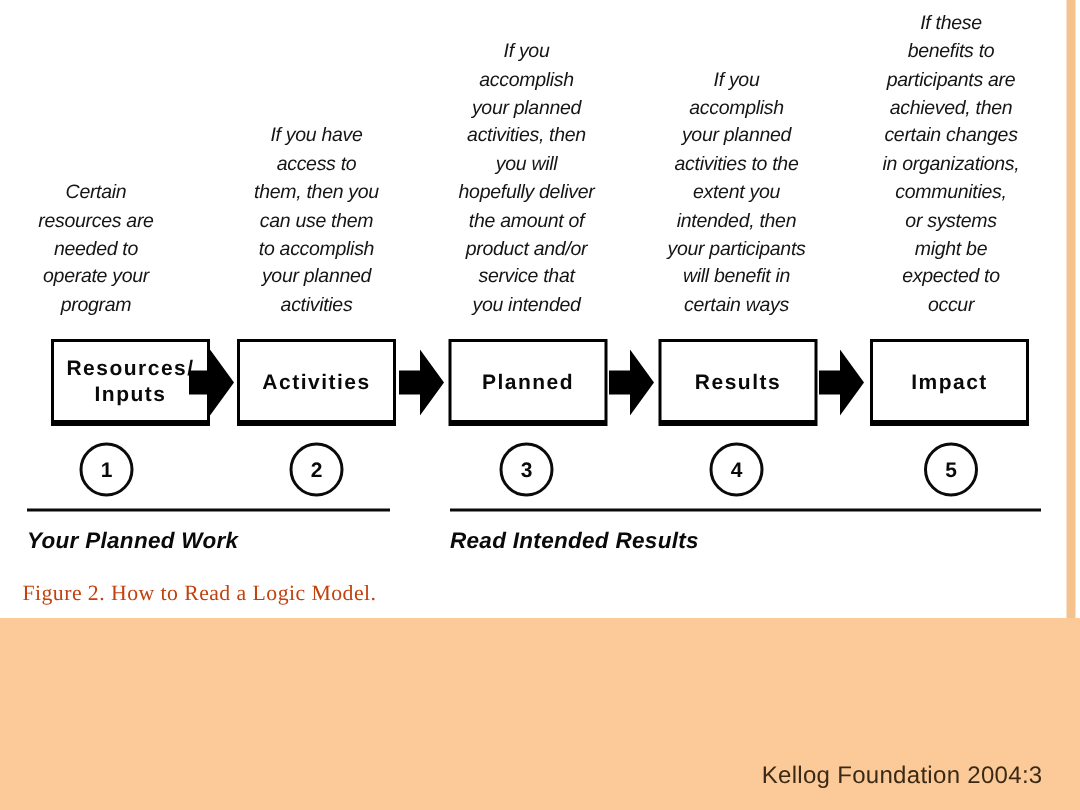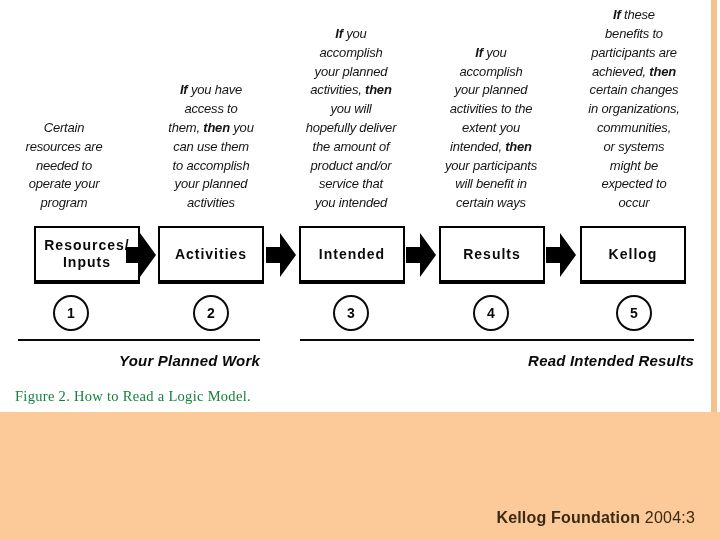--- a/index.html
+++ b/index.html
@@ -14,30 +14,30 @@
   .accent-stripe{
     position:absolute;top:0;height:540px;left:711px;width:6px;
   }
   .bottom-band{
     position:absolute;left:0;top:412px;width:720px;height:128px;
   }
   .citation{
     position:absolute;right:25px;top:509px;
     font-size:16px;color:#3a2a15;letter-spacing:.2px;white-space:nowrap;
   }
-  .citation .src{font-weight:700;margin-top:28px;}
+  .citation .src{font-weight:400;margin-top:28px;}
   .citation .ref{font-weight:400;}
   
   .desc{
     position:absolute;bottom:327px;width:128px;
     text-align:center;
     font-style:italic;font-size:13px;line-height:18.8px;
     color:#151515;letter-spacing:-0.2px;
   }
-  .desc b{font-weight:700;}
+  .desc b{font-weight:400;}
   
   .stage-box{
     position:absolute;top:226px;width:106px;height:58px;
     box-sizing:border-box;
     border:2px solid #000;border-bottom-width:4px;
     background:#fff;
     display:flex;align-items:center;justify-content:center;
   }
   .stage-box .label{
     font-weight:700;font-size:14px;line-height:17px;
@@ -47,28 +47,28 @@
   .flow-arrow{position:absolute;top:233px;width:30px;height:44px;}
   
   .num-circle{
     position:absolute;top:295px;width:36px;height:36px;
     box-sizing:border-box;border:2px solid #0a0a0a;border-radius:50%;
     display:flex;align-items:center;justify-content:center;
     font-weight:700;font-size:14px;color:#0a0a0a;background:#fff;
   }
   .rule{position:absolute;top:339px;height:2px;background:#0a0a0a;}
   .section-label{
-    position:absolute;top:352px;text-align:right;
+    position:absolute;top:352px;text-align:left;
     font-weight:700;font-style:italic;font-size:15px;color:#0a0a0a;
     letter-spacing:.2px;
   }
   .fig-caption{
     position:absolute;left:15px;top:388px;
     font-family:"Liberation Serif",serif;
-    font-size:14.5px;color:#15803d;letter-spacing:.3px;
+    font-size:14.5px;color:#c2410c;letter-spacing:.3px;
   }
 </style>
 </head>
 <body>
 
 <div class="slide">
 
   <div class="accent-stripe" style="background-color: rgb(245, 194, 142);"></div>
 
   <div class="bottom-band" style="background-color: rgb(252, 202, 152);"></div>
@@ -82,27 +82,27 @@
     <div class="desc" style="left:570px"><b>If</b> these<br>benefits to<br>participants are<br>achieved, <b>then</b><br>certain changes<br>in organizations,<br>communities,<br>or systems<br>might be<br>expected to<br>occur</div>
 
     <div class="stage-box" style="left:34px">
       <span class="label">Resources/
 Inputs</span>
     </div>
     <div class="stage-box" style="left:158px">
       <span class="label">Activities</span>
     </div>
     <div class="stage-box" style="left:299px">
-      <span class="label">Intended</span>
+      <span class="label">Planned</span>
     </div>
     <div class="stage-box" style="left:439px">
       <span class="label">Results</span>
     </div>
     <div class="stage-box" style="left:580px">
-      <span class="label">Kellog</span>
+      <span class="label">Impact</span>
     </div>
 
     <svg class="flow-arrow" style="left:126px" viewBox="0 0 30 44">
         <polygon points="0,14 14,14 14,0 30,22 14,44 14,30 0,30" fill="#000"></polygon>
       </svg>
     <svg class="flow-arrow" style="left:266px" viewBox="0 0 30 44">
         <polygon points="0,14 14,14 14,0 30,22 14,44 14,30 0,30" fill="#000"></polygon>
       </svg>
     <svg class="flow-arrow" style="left:406px" viewBox="0 0 30 44">
         <polygon points="0,14 14,14 14,0 30,22 14,44 14,30 0,30" fill="#000"></polygon>

